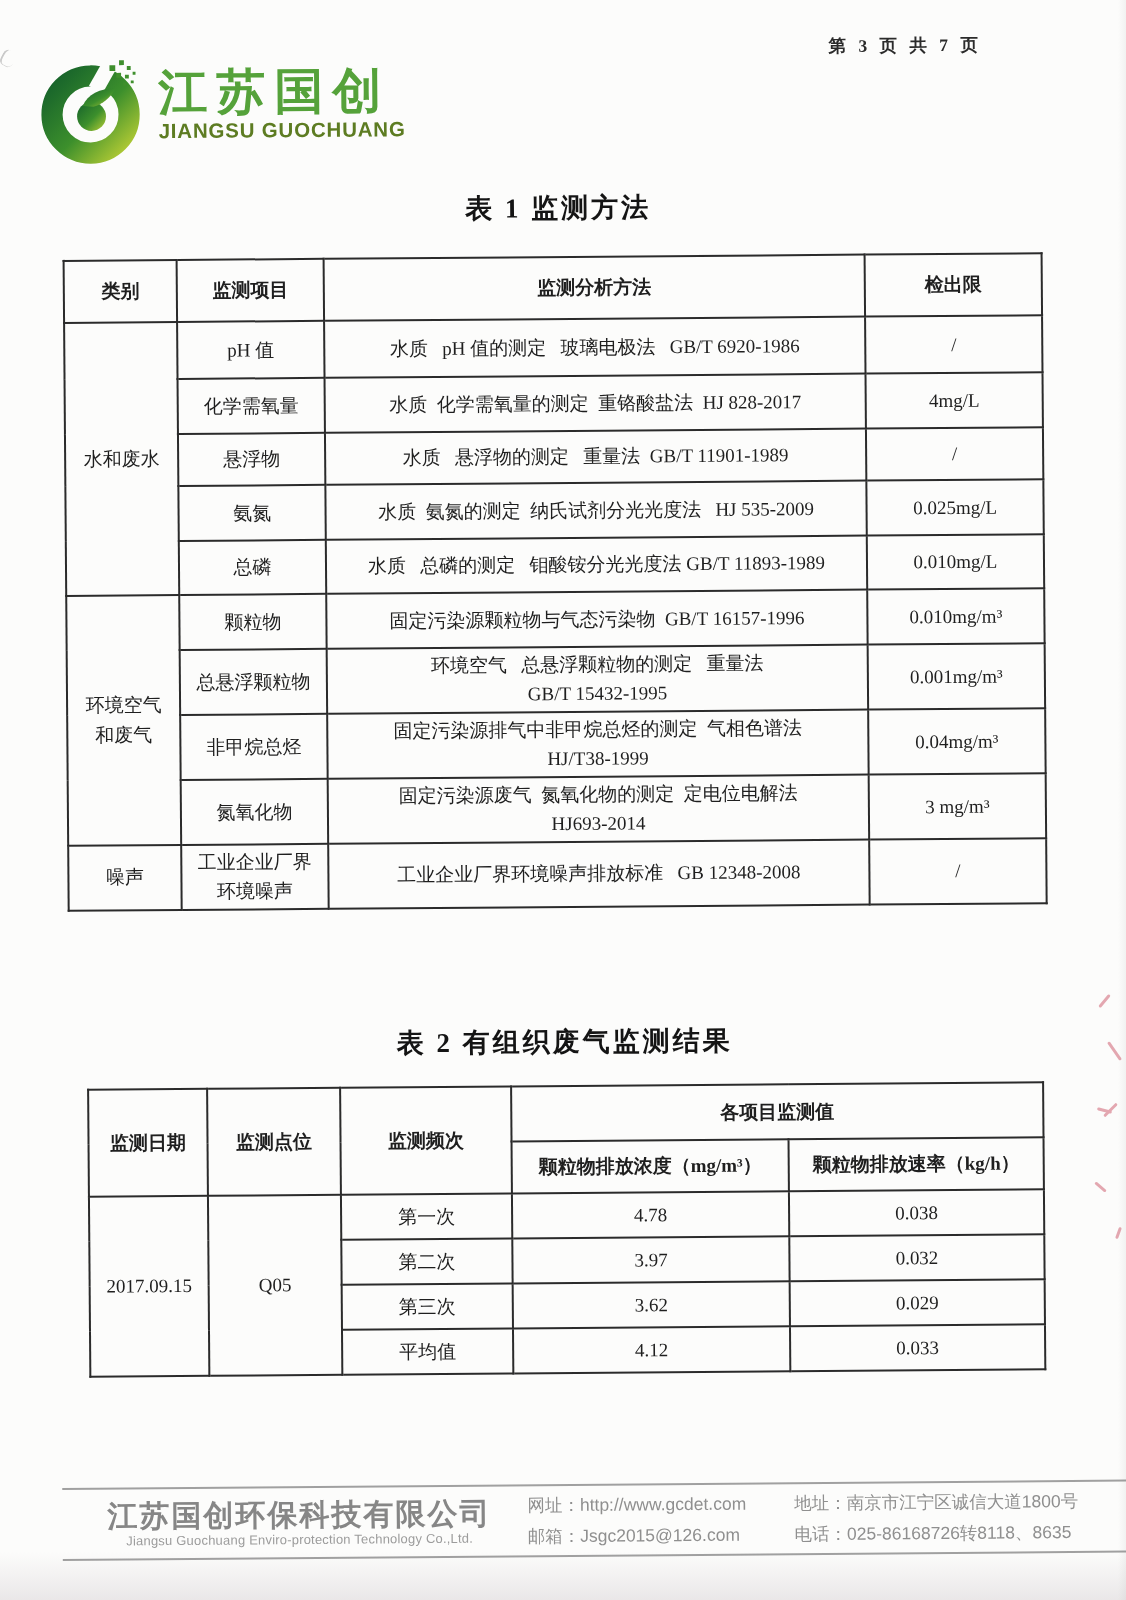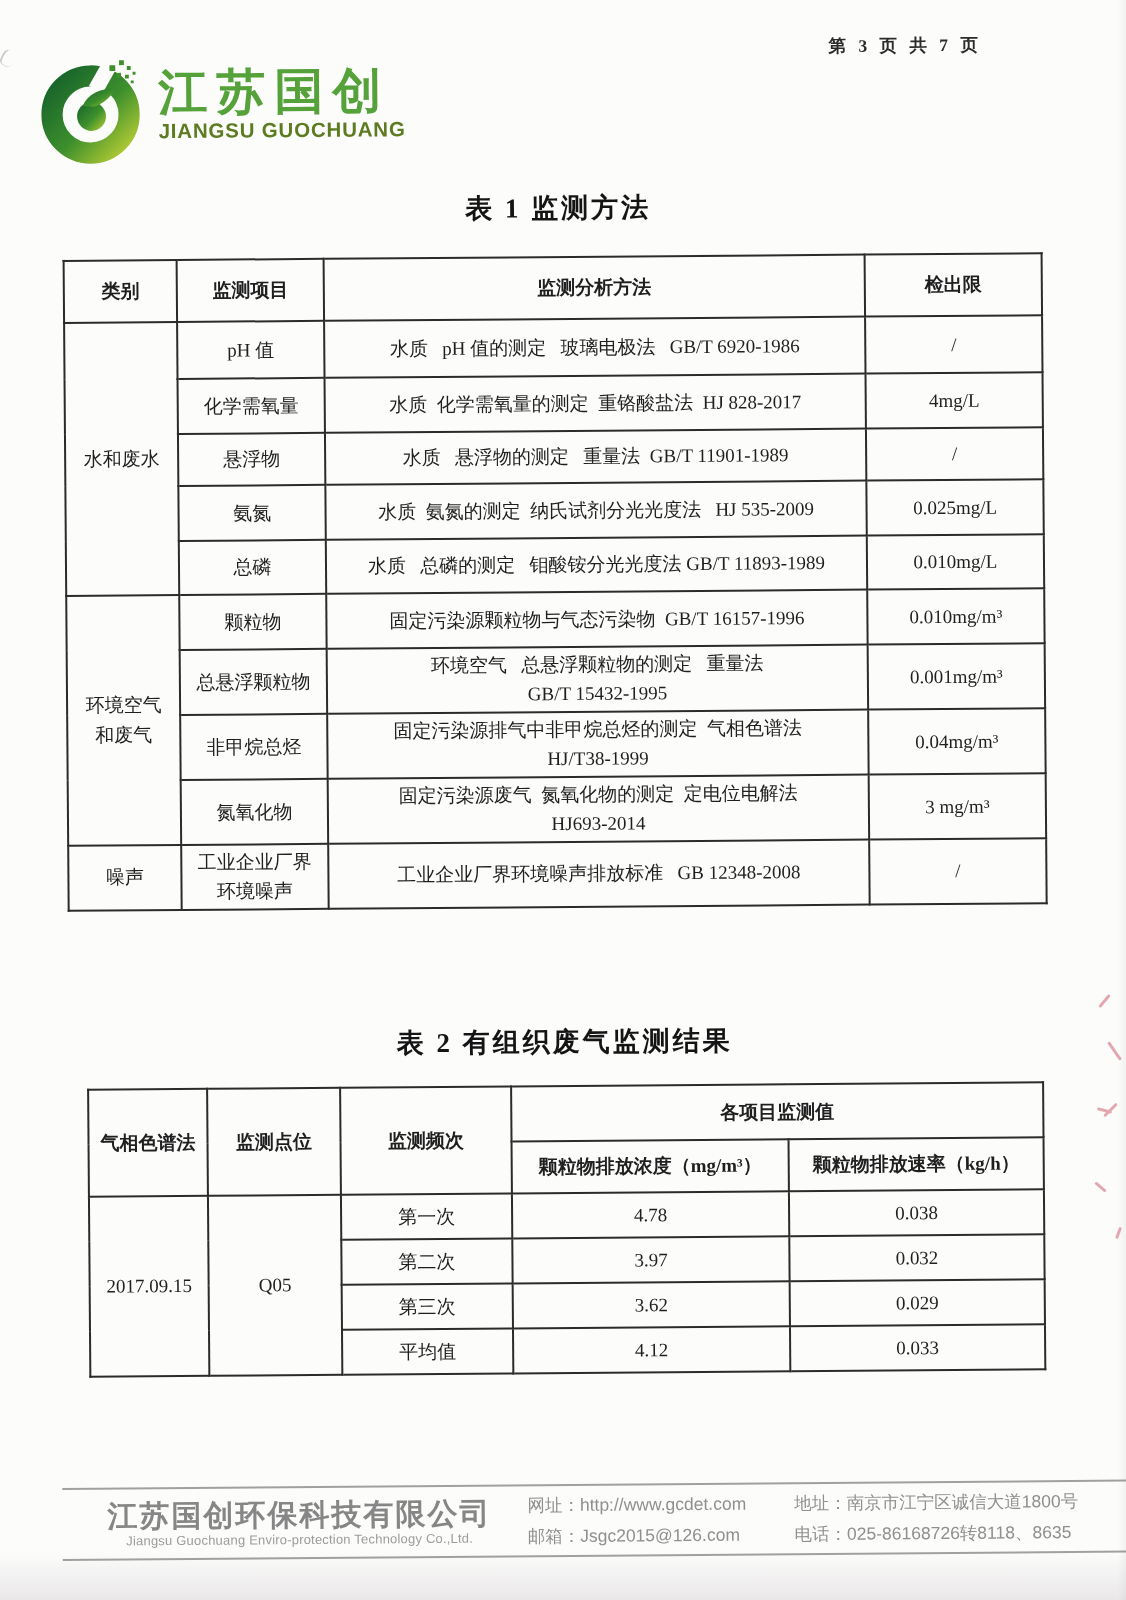--- a/index.html
+++ b/index.html
@@ -215,21 +215,21 @@
       <table class="t2">
         <colgroup>
             <col>
             <col>
             <col>
             <col>
             <col>
           </colgroup>
         <tbody>
             <tr class="h1">
-          <th rowspan="2">气相色谱法</th>
+          <th rowspan="2">监测日期</th>
           <th rowspan="2">监测点位</th>
           <th rowspan="2">监测频次</th>
           <th colspan="2">各项目监测值</th>
         </tr>
         <tr class="h2">
           <th>颗粒物排放浓度（mg/m³）</th>
           <th>颗粒物排放速率（kg/h）</th>
         </tr>
         <tr class="dr">
           <td rowspan="4">2017.09.15</td>

